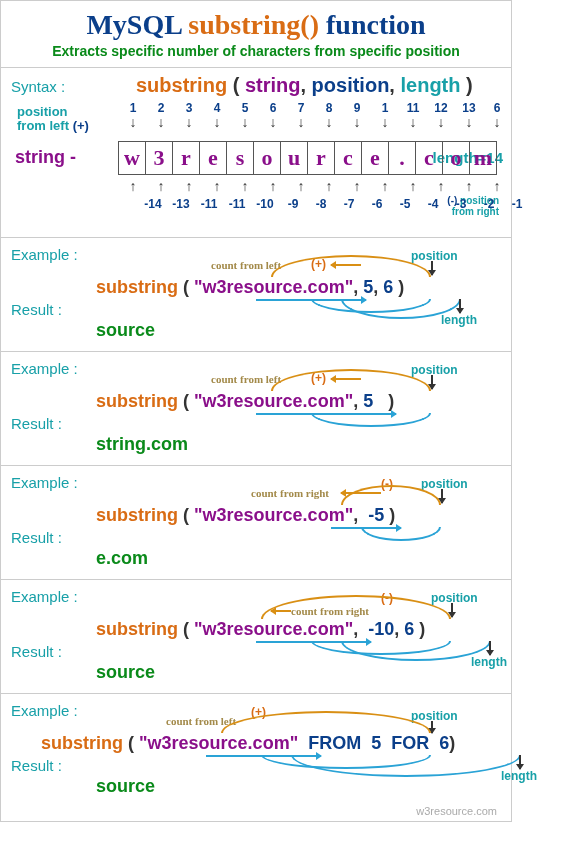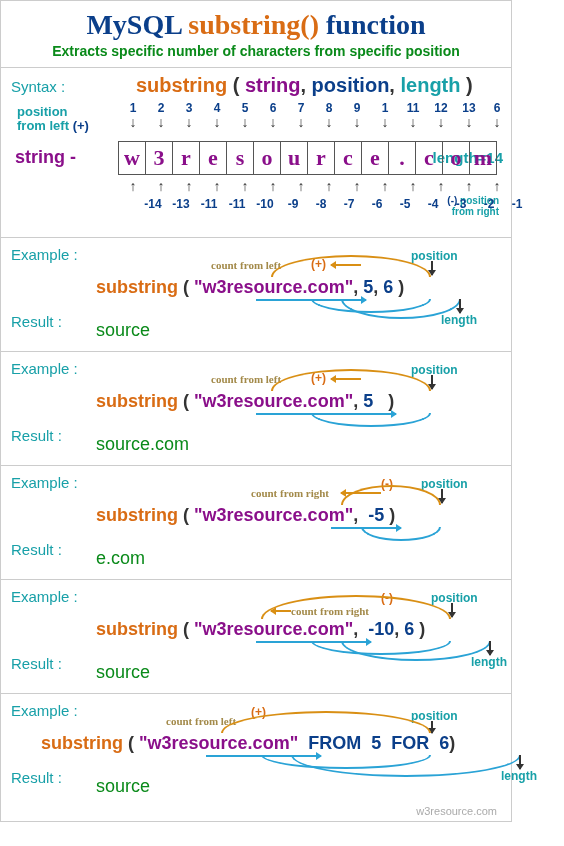--- a/index.html
+++ b/index.html
@@ -37,22 +37,22 @@
   .d-length { position: absolute; right: -2px; top: 48px; color: #18a0a8; font-size: 15px; font-weight: bold; padding-left: 20px; }
 
   
   .example-block { padding: 2px 0 4px; }
   .ex-call { font-size: 18px; font-weight: bold; position: relative; padding-top: 30px; padding-left: 85px; min-height: 70px; }
   .ex-call .fn { color: #d96c14; }
   .ex-call .paren { color: #333; }
   .ex-call .str { color: #8a0f8a; }
   .ex-call .num { color: #0b3f8a; }
   .ex-call .kw { color: #0b3f8a; }
-  .ex-result { font-size: 18px; font-weight: normal; color: #0a8a1a; margin-left: 85px; margin-top: -2px; }
-  .ex-rlabel { position: relative; top: 12px; }
+  .ex-result { font-size: 18px; font-weight: bold; color: #0a8a1a; margin-left: 85px; margin-top: -2px; }
+  .ex-rlabel { position: relative; top: 0; }
 
   .count-label { position: absolute; font-size: 11px; color: #a38a4a; font-family: Georgia, serif; }
   .sign-badge { position: absolute; font-size: 12px; color: #d96c14; font-weight: bold; }
   .pos-label { position: absolute; font-size: 12px; color: #18a0a8; font-weight: bold; }
   .len-label { position: absolute; font-size: 12px; color: #18a0a8; font-weight: bold; }
   .underline-arc { position: absolute; height: 2px; background: #2aa3d6; }
   .underline-arc::after { content: ""; position: absolute; right: -1px; top: -3px; border-left: 6px solid #2aa3d6; border-top: 4px solid transparent; border-bottom: 4px solid transparent; }
   .arc-o { position: absolute; border: 2px solid #d98f14; border-bottom: none; border-radius: 50% 50% 0 0 / 100% 100% 0 0; }
   .arc-t { position: absolute; border: 2px solid #2aa3d6; border-top: none; border-radius: 0 0 50% 50% / 0 0 100% 100%; }
   .small-arrow-h { position: absolute; height: 2px; background: #d98f14; }
@@ -210,21 +210,21 @@
       <span class="v-arrow" style="left:420px; top:14px; height:14px;"></span>
       <span class="arc-o" style="left:260px; top:8px; width:160px; height:22px;"></span>
       <span class="fn">substring</span>
       <span class="paren"> ( </span><span class="str">"w3resource.com"</span><span class="paren">, </span><span class="num">5</span><span class="paren">&nbsp;&nbsp; )</span>
       <span class="underline-arc" style="left:245px; top:52px; width:140px;"></span>
       <span class="arc-t" style="left:300px; top:52px; width:120px; height:14px;"></span>
     </div>
     <div class="row ex-rlabel" style="margin-top:-16px;">
         <span class="label">Result :</span>
       </div>
-    <div class="ex-result">source.com</div>
+    <div class="ex-result">string.com</div>
   </div>
 
   <div class="divider"></div>
 
   <div class="example-block">
     <div class="row">
         <span class="label">Example :</span>
       </div>
     <div class="ex-call" style="margin-top:-20px;">
       <span class="count-label" style="left:240px; top:12px;">count from right</span>

